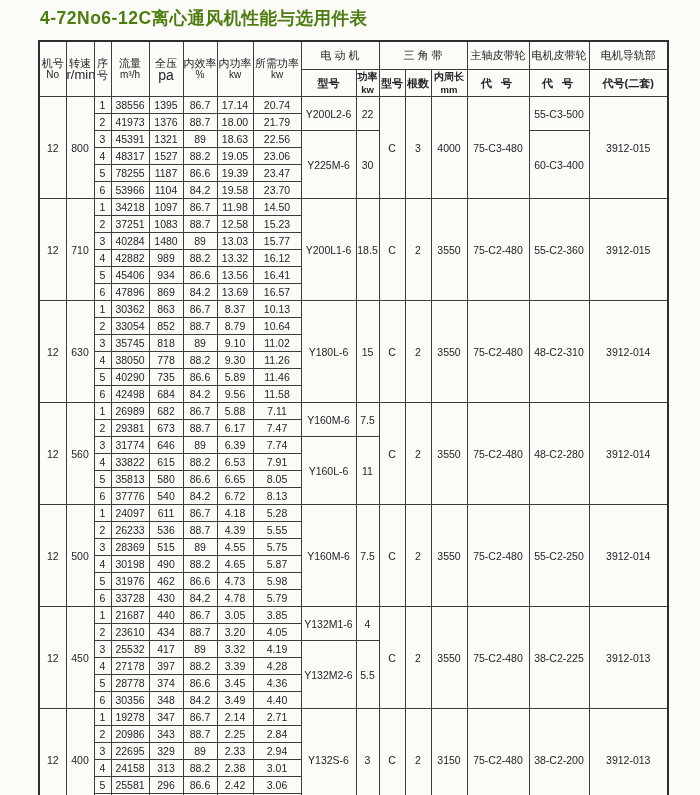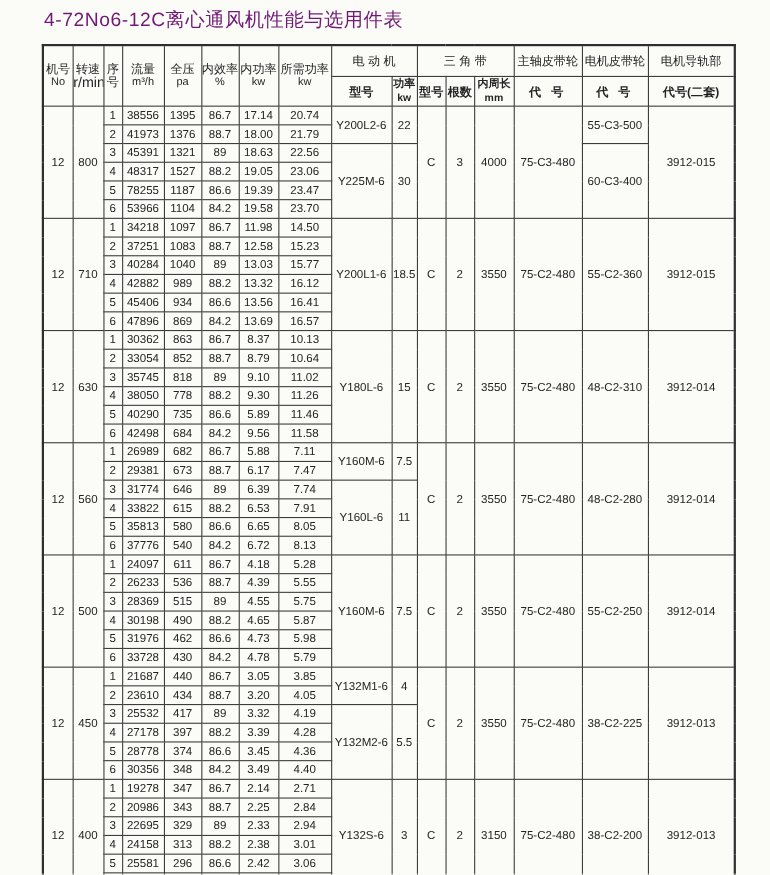--- a/index.html
+++ b/index.html
@@ -4,21 +4,21 @@
 <style>
   html,body{margin:0;padding:0;}
   body{
     width:700px;height:795px;position:relative;
     background:#fbfbf8;color:#222;
     font-family:"Liberation Sans","DejaVu Sans",sans-serif;
     -webkit-font-smoothing:antialiased;
   }
   .title{
     position:absolute;left:40px;top:6px;
-    font-size:17.5px;font-weight:normal;color:#701a75;letter-spacing:.5px;
+    font-size:17.5px;font-weight:bold;color:#4d7c0f;letter-spacing:.5px;
     white-space:nowrap;
   }
   table.spec{
     position:absolute;left:38px;top:40px;
     width:630px;height:745px;
     border-collapse:collapse;table-layout:fixed;
     border:2px solid #2e2e2e;
   }
   .spec th,.spec td{
     border:1px solid #3d3d3d;
@@ -71,21 +71,21 @@
       <th rowspan="2">
         <span class="hl">序</span>
         <span class="hl">号</span>
       </th>
       <th rowspan="2">
         <span class="hl">流量</span>
         <span class="hl" style="font-size:10px">m³/h</span>
       </th>
       <th rowspan="2">
         <span class="hl">全压</span>
-        <span class="hl" style="font-size:10px">pa</span>
+        <span class="hl" style="font-size:14px">pa</span>
       </th>
       <th rowspan="2">
         <span class="hl">内效率</span>
         <span class="hl" style="font-size:10px">%</span>
       </th>
       <th rowspan="2">
         <span class="hl">内功率</span>
         <span class="hl" style="font-size:10px">kw</span>
       </th>
       <th rowspan="2">
@@ -199,21 +199,21 @@
         <td>2</td>
         <td>37251</td>
         <td>1083</td>
         <td>88.7</td>
         <td>12.58</td>
         <td>15.23</td>
       </tr>
       <tr>
         <td>3</td>
         <td>40284</td>
-        <td>1040</td>
+        <td>1480</td>
         <td>89</td>
         <td>13.03</td>
         <td>15.77</td>
       </tr>
       <tr>
         <td>4</td>
         <td>42882</td>
         <td>989</td>
         <td>88.2</td>
         <td>13.32</td>

